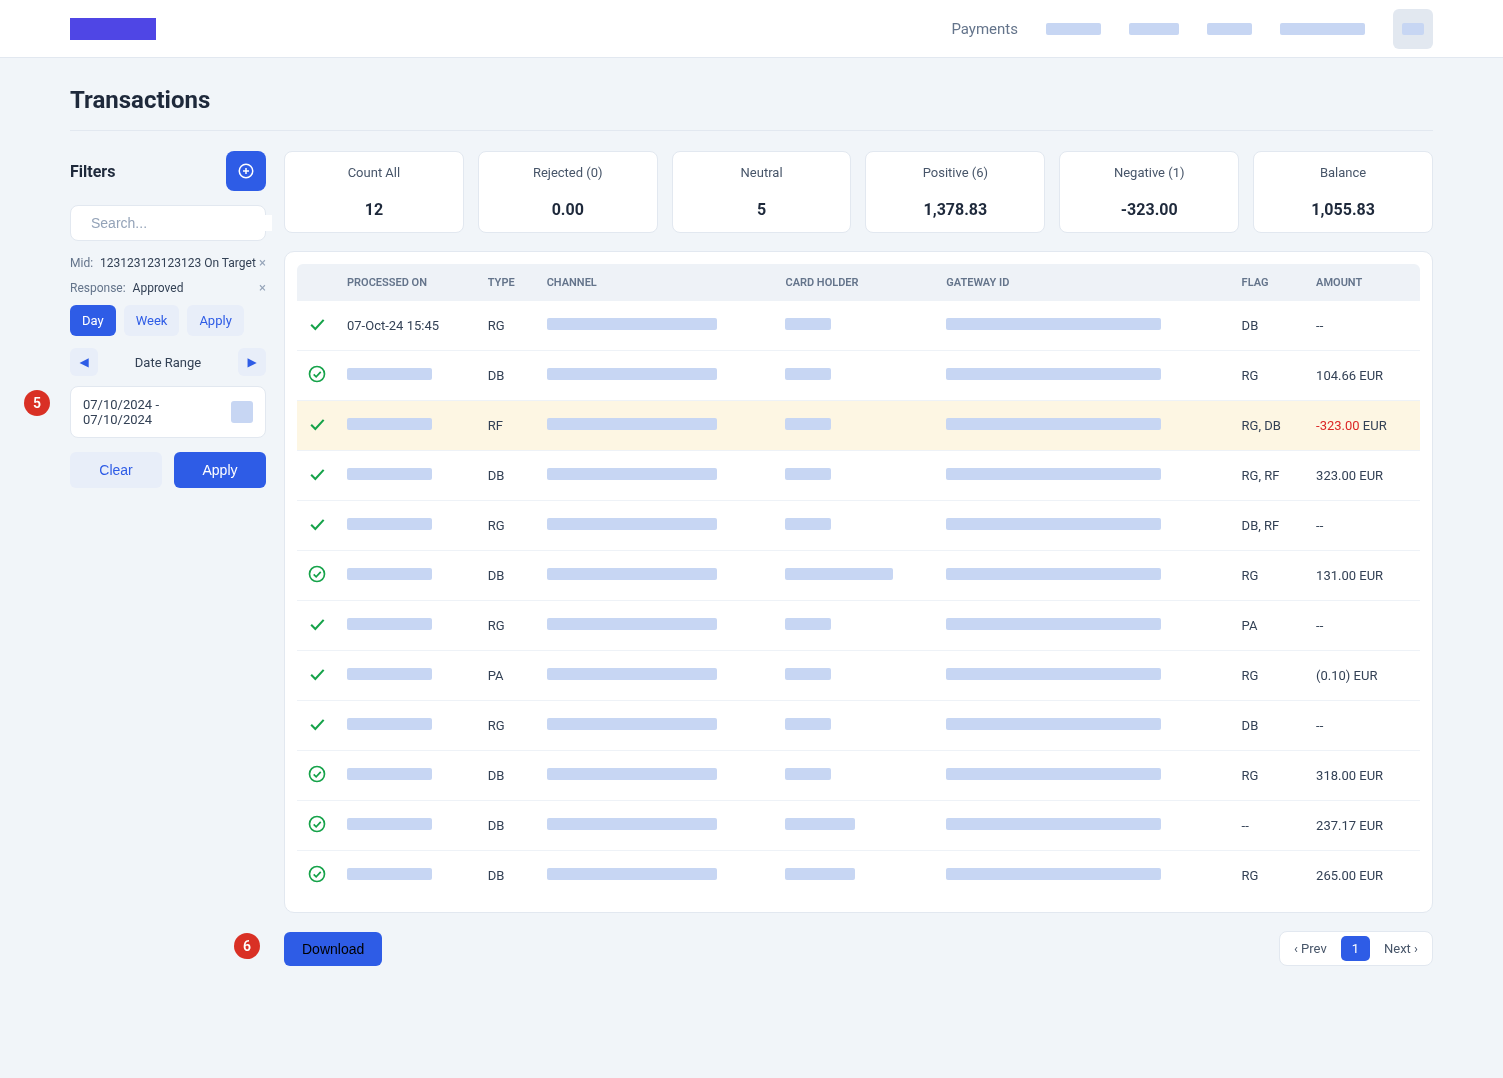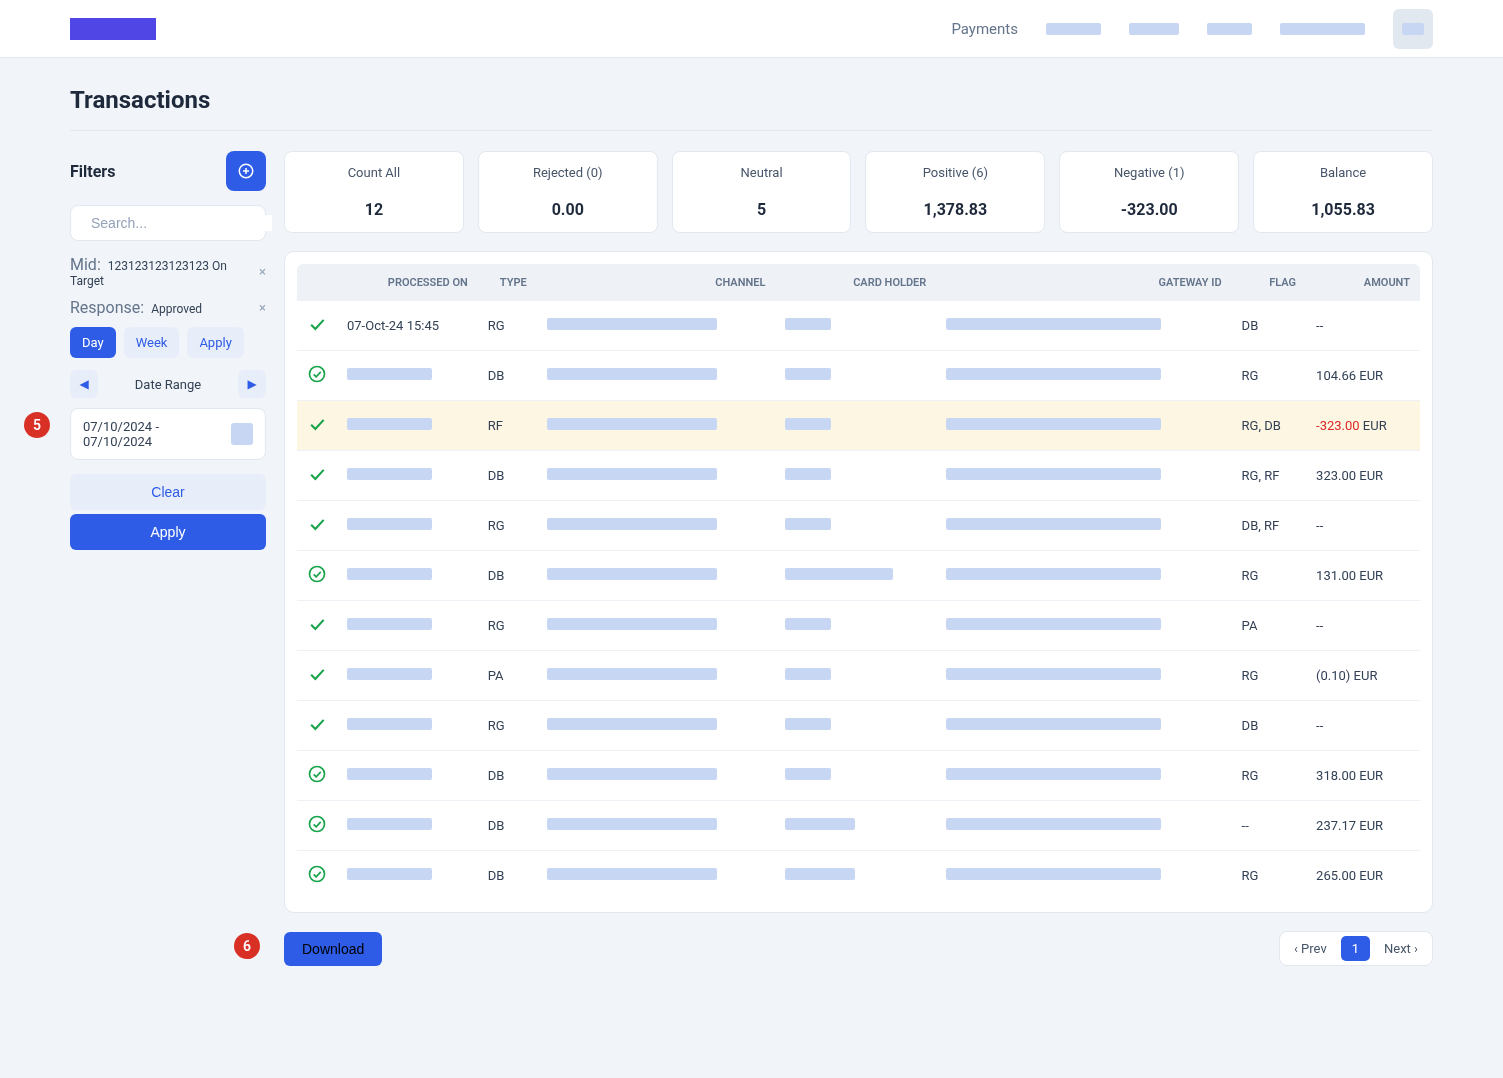--- a/index.html
+++ b/index.html
@@ -51,21 +51,21 @@
 
   .search-wrap {
     border:1px solid #e2e8f0; border-radius:8px; background:#fff;
     display:flex; align-items:center; padding: 9px 12px; gap:8px; margin-bottom: 14px;
   }
   .search-wrap svg { width:16px; height:16px; stroke:#64748b; }
   .search-wrap input { border:none; outline:none; font-size:14px; flex:1; color:#475569; }
   .search-wrap input::placeholder { color:#94a3b8; }
 
   .filter-row { display:flex; align-items:center; font-size:12px; color:#334155; justify-content:space-between; margin-bottom:10px; }
-  .filter-key { color:#64748b; margin-right:4px; font-size:16px; }
+  .filter-key { color:#64748b; margin-right:4px; font-size:12px; }
   .filter-val { font-size:12px; }
   .filter-x { color:#94a3b8; cursor:pointer; font-size:13px; }
 
   .period-row { display:flex; gap:8px; margin: 10px 0 12px; }
   .period-pill {
     border-radius:6px; padding:8px 12px; font-size:13px; text-align:center; cursor:pointer;
   }
   .period-pill.active { background:#2e5ce6; color:#fff; }
   .period-pill.inactive { background:#e8eef9; color:#2e5ce6; }
 
@@ -80,21 +80,21 @@
     width:100%; border:1px solid #e2e8f0; border-radius:8px; background:#fff;
     display:flex; align-items:center; padding:10px 12px; font-size:13px; color:#334155;
   }
   .date-cal { width:22px; height:22px; background:#c7d6f3; border-radius:3px; margin-left:auto; }
   .badge-5 {
     position:absolute; left:-46px; top:4px;
     width:26px; height:26px; border-radius:50%; background:#d93025; color:#fff;
     font-size:14px; font-weight:600; display:flex; align-items:center; justify-content:center;
   }
 
-  .action-row { display:flex; gap:4px;flex-direction:column; }
+  .action-row { display:flex; gap:12px; }
   .btn-clear {
     flex:1; background:#e8eef9; color:#2e5ce6; border:none; border-radius:6px;
     padding:10px 0; font-size:14px; cursor:pointer;
   }
   .btn-apply {
     flex:1; background:#2e5ce6; color:#fff; border:none; border-radius:6px;
     padding:10px 0; font-size:14px; cursor:pointer;
   }
 
   .main { flex:1; min-width:0; }
@@ -105,21 +105,21 @@
   }
   .stat-label { font-size:13px; color:#475569; margin-bottom:20px; }
   .stat-value { font-size:16px; font-weight:700; color:#1e293b; }
 
   .table-card {
     background:#fff; border:1px solid #e2e8f0; border-radius:10px; overflow:hidden; padding:12px;
   }
   .table { width:100%; border-collapse:collapse; }
   .thead-row th {
     background:#eef2f7; font-size:11px; font-weight:600; color:#64748b;
-    text-align:right; padding:12px 10px; text-transform:uppercase;
+    text-align:left; padding:12px 10px; text-transform:uppercase;
   }
   .thead-row th:first-child { border-top-left-radius:6px; }
   .thead-row th:last-child { border-top-right-radius:6px; }
   .tr { border-bottom:1px solid #eef2f7; }
   .tr td { padding:13px 10px; font-size:13px; color:#334155; vertical-align:middle; }
   .tr.highlight td { background:#fdf6e3; }
   .tr:last-child { border-bottom:none; }
 
   .status-icon { width:18px; height:18px; }
 

